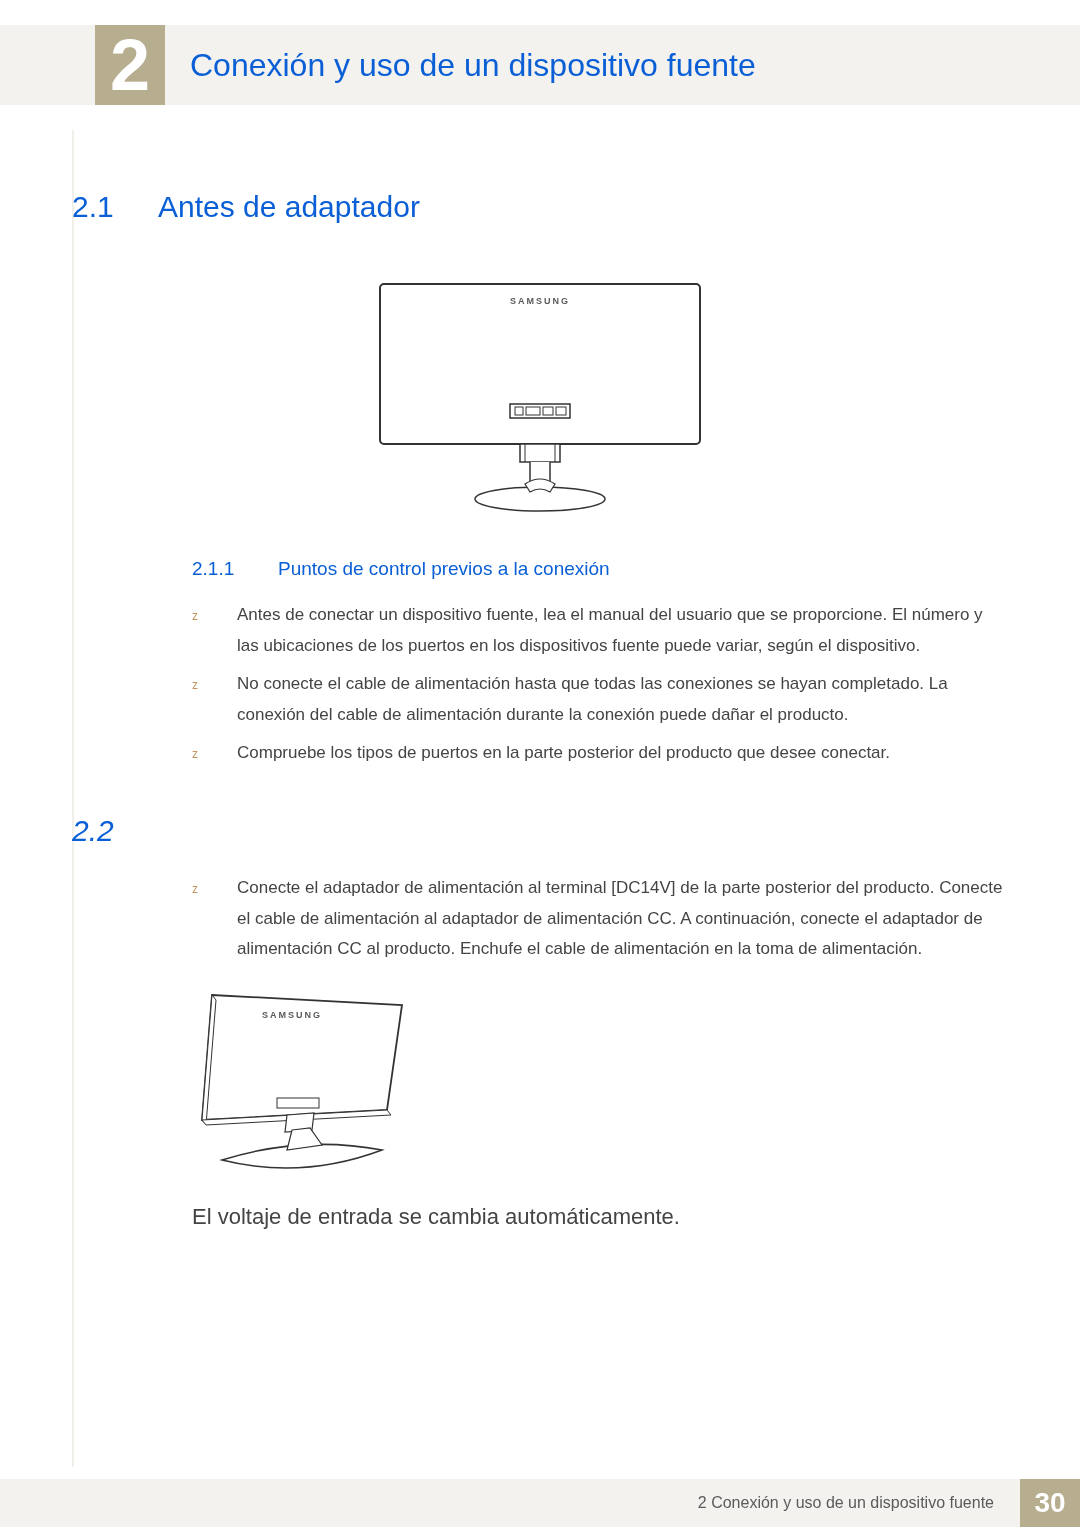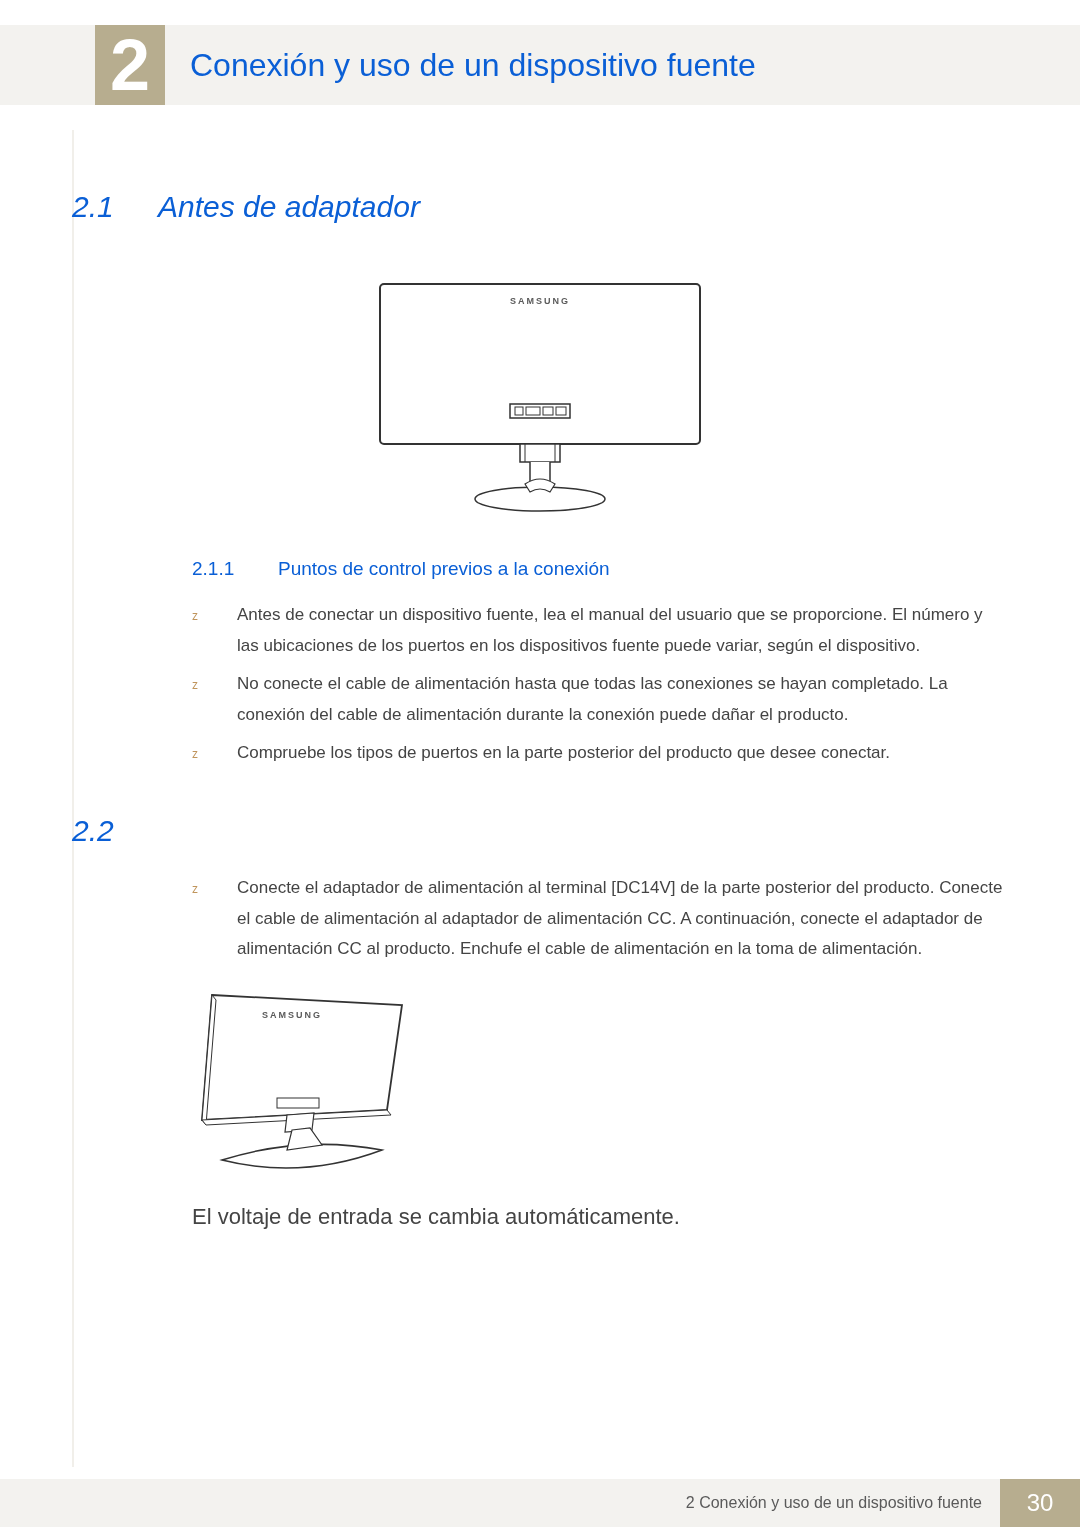--- a/index.html
+++ b/index.html
@@ -22,21 +22,21 @@
   }
 
   
   .content { position: absolute; top: 190px; left: 72px; right: 72px; }
 
   .h2 { color: #0a5fd6; font-size: 30px; font-weight: 400; display: flex; gap: 26px; }
   .h2 .num { min-width: 60px; }
   .h3 { color: #0a5fd6; font-size: 19px; font-weight: 400; display: flex; gap: 36px; margin-left: 120px; }
   .h3 .num { min-width: 50px; }
 
-  .s21 { margin-top: 0px; font-style: italic; }
+  .s21 { margin-top: 0px; }
   .fig1 { margin: 50px auto 40px auto; width: 340px; }
 
   .s211 { margin-top: 30px; }
 
   .bullets { margin: 20px 0 0 120px; }
   .bullet { display: flex; gap: 20px; margin-bottom: 8px; font-size: 17px; line-height: 1.8; color: #444; }
   .bullet .marker { color: #c0955c; font-size: 12px; margin-top: 6px; min-width: 10px; }
   .bullet .txt { flex: 1; margin-left: 15px; }
 
   .s22 { margin-top: 45px; font-style: italic; }
@@ -46,24 +46,24 @@
 
   .after-fig { margin-left: 120px; font-size: 22px; color: #444; }
 
   
   .footer {
     position: absolute; bottom: 0; left: 0; right: 0; height: 48px;
     display: flex; justify-content: flex-end; align-items: stretch;
   }
   .footer-text {
     background: #f3f2ef; color: #5a5a5a; font-size: 16px;
-    display: flex; align-items: center; padding: 0 18px; flex: 1; justify-content: flex-end;
+    display: flex; align-items: center; padding: 0 26px; flex: 1; justify-content: flex-end;
   }
   .footer-page {
-    width: 80px; background: #b7ad8f; color: #fff; font-size: 24px; font-weight: 400;
+    width: 60px; background: #b7ad8f; color: #fff; font-size: 28px; font-weight: 700;
     display: flex; align-items: center; justify-content: center;
   }
   .left-rule {
     position: absolute; left: 72px; top: 130px; bottom: 60px; width: 2px; background: #f1efea;
   }
 
   
   .monitor-label { font-family: Arial; font-size: 9px; letter-spacing: 2px; fill: #5a5a5a; font-weight: 600; }
 </style>
 </head>

